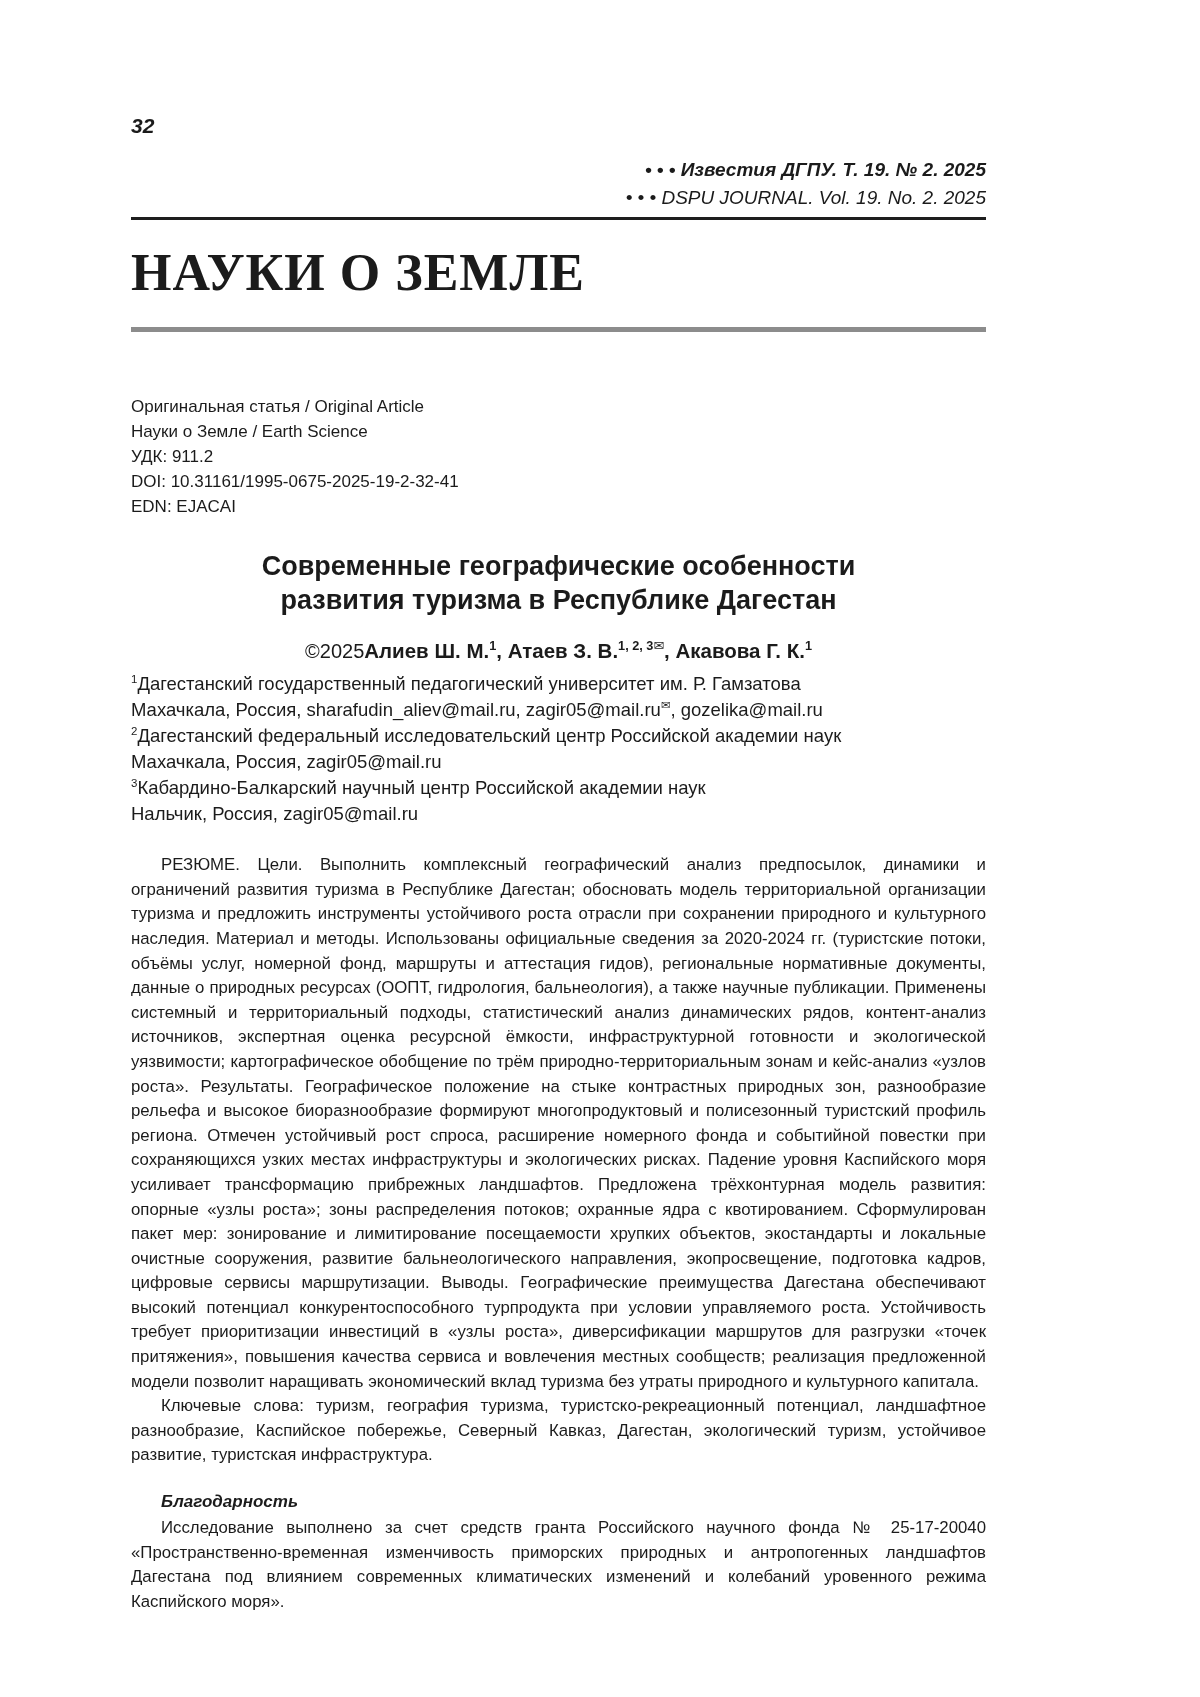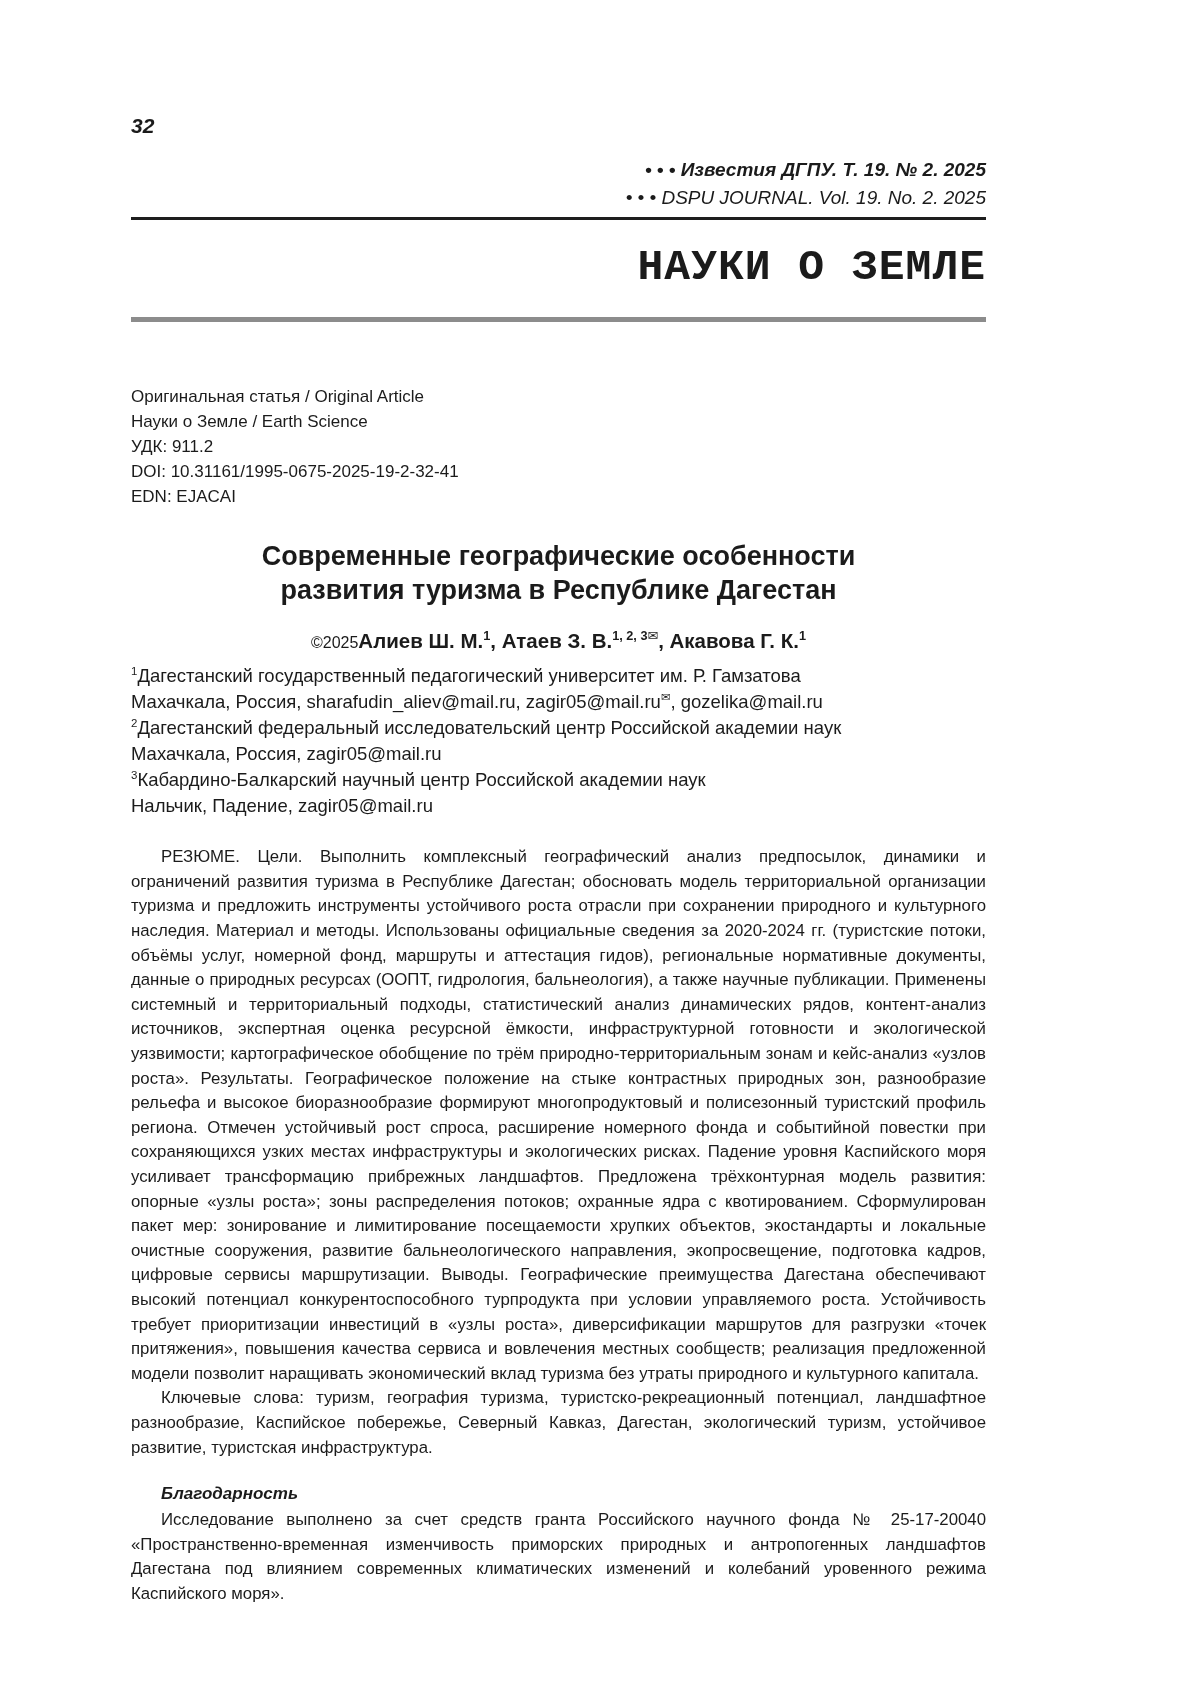--- a/index.html
+++ b/index.html
@@ -29,24 +29,24 @@
     font-style: italic;
     line-height: 27px;
   }
   .journal-refs { text-align: right; font-size: 19px; line-height: 28px; }
   .journal-ru { font-weight: 700; font-style: italic; margin-top: 44px; }
   .journal-en { font-weight: 400; font-style: italic; }
 
   .header-rule { height: 3px; background: #1e1e1e; margin-top: 5px; }
 
   .section-title {
-    font-family: Liberation Mono, monospace;
-    font-size: 43px;
+    font-family: Liberation Serif, serif;
+    font-size: 52px;
     font-weight: 700;
-    text-align: right;
+    text-align: left;
     letter-spacing: 1px;
     margin: 24px 0 0 0;
     line-height: 1.1;
   }
   .section-rule { height: 5px; background: #8c8c8c; margin-top: 26px; }
 
   .meta { margin-top: 62px; font-size: 17px; line-height: 25px; }
 
   .article-title {
     margin: 30px 0 0 0;
@@ -57,21 +57,21 @@
   }
   .title-line { display: block; }
 
   .authors {
     margin-top: 20px;
     text-align: center;
     font-size: 20.5px;
     font-weight: 700;
     line-height: 28px;
   }
-  .copyright { font-weight: 400; font-size: 16px; }
+  .copyright { font-weight: 400; font-size: 20px; }
   sup { font-size: 62%; line-height: 0; }
   .envelope { font-weight: 400; }
 
   .affiliations {
     margin-top: 6px;
     text-align: left;
     font-size: 18.5px;
     line-height: 26px;
   }
   .affil-line { white-space: normal; }
@@ -129,21 +129,21 @@
   </h2>
 
   <div class="authors"><span class="copyright">©2025</span><span class="author">Алиев Ш. М.</span><sup>1</sup><span>, </span><span class="author">Атаев З. В.</span><sup>1, 2, 3</sup><sup class="envelope">✉</sup><span>, </span><span class="author">Акавова Г. К.</span><sup>1</sup></div>
 
   <div class="affiliations">
     <div class="affil-line"><sup>1</sup><span>Дагестанский государственный педагогический университет им. Р. Гамзатова</span></div>
     <div class="affil-line"><span>Махачкала, Россия, sharafudin_aliev@mail.ru, zagir05@mail.ru</span><sup class="envelope">✉</sup><span>, gozelika@mail.ru</span></div>
     <div class="affil-line"><sup>2</sup><span>Дагестанский федеральный исследовательский центр Российской академии наук</span></div>
     <div class="affil-line"><span>Махачкала, Россия, zagir05@mail.ru</span></div>
     <div class="affil-line"><sup>3</sup><span>Кабардино-Балкарский научный центр Российской академии наук</span></div>
-    <div class="affil-line"><span>Нальчик, Падение, zagir05@mail.ru</span></div>
+    <div class="affil-line"><span>Нальчик, Россия, zagir05@mail.ru</span></div>
   </div>
 
   <p class="abstract"><b>РЕЗЮМЕ. Цели.</b><span> Выполнить комплексный географический анализ предпосылок, динамики и ограничений развития туризма в Республике Дагестан; обосновать модель территориальной организации туризма и предложить инструменты устойчивого роста отрасли при сохранении природного и культурного наследия. </span><b>Материал и методы.</b><span> Использованы официальные сведения за 2020-2024 гг. (туристские потоки, объёмы услуг, номерной фонд, маршруты и аттестация гидов), региональные нормативные документы, данные о природных ресурсах (ООПТ, гидрология, бальнеология), а также научные публикации. Применены системный и территориальный подходы, статистический анализ динамических рядов, контент-анализ источников, экспертная оценка ресурсной ёмкости, инфраструктурной готовности и экологической уязвимости; картографическое обобщение по трём природно-территориальным зонам и кейс-анализ «узлов роста». </span><b>Результаты.</b><span> Географическое положение на стыке контрастных природных зон, разнообразие рельефа и высокое биоразнообразие формируют многопродуктовый и полисезонный туристский профиль региона. Отмечен устойчивый рост спроса, расширение номерного фонда и событийной повестки при сохраняющихся узких местах инфраструктуры и экологических рисках. Падение уровня Каспийского моря усиливает трансформацию прибрежных ландшафтов. Предложена трёхконтурная модель развития: опорные «узлы роста»; зоны распределения потоков; охранные ядра с квотированием. Сформулирован пакет мер: зонирование и лимитирование посещаемости хрупких объектов, экостандарты и локальные очистные сооружения, развитие бальнеологического направления, экопросвещение, подготовка кадров, цифровые сервисы маршрутизации. </span><b>Выводы.</b><span> Географические преимущества Дагестана обеспечивают высокий потенциал конкурентоспособного турпродукта при условии управляемого роста. Устойчивость требует приоритизации инвестиций в «узлы роста», диверсификации маршрутов для разгрузки «точек притяжения», повышения качества сервиса и вовлечения местных сообществ; реализация предложенной модели позволит наращивать экономический вклад туризма без утраты природного и культурного капитала.</span></p>
 
   <p class="keywords"><b>Ключевые слова:</b><span> туризм, география туризма, туристско-рекреационный потенциал, ландшафтное разнообразие, Каспийское побережье, Северный Кавказ, Дагестан, экологический туризм, устойчивое развитие, туристская инфраструктура.</span></p>
 
   <div class="ack">
     <div class="ack-title">Благодарность</div>
     <p class="ack-text">Исследование выполнено за счет средств гранта Российского научного фонда № 25-17-20040 «Пространственно-временная изменчивость приморских природных и антропогенных ландшафтов Дагестана под влиянием современных климатических изменений и колебаний уровенного режима Каспийского моря».</p>
   </div>

